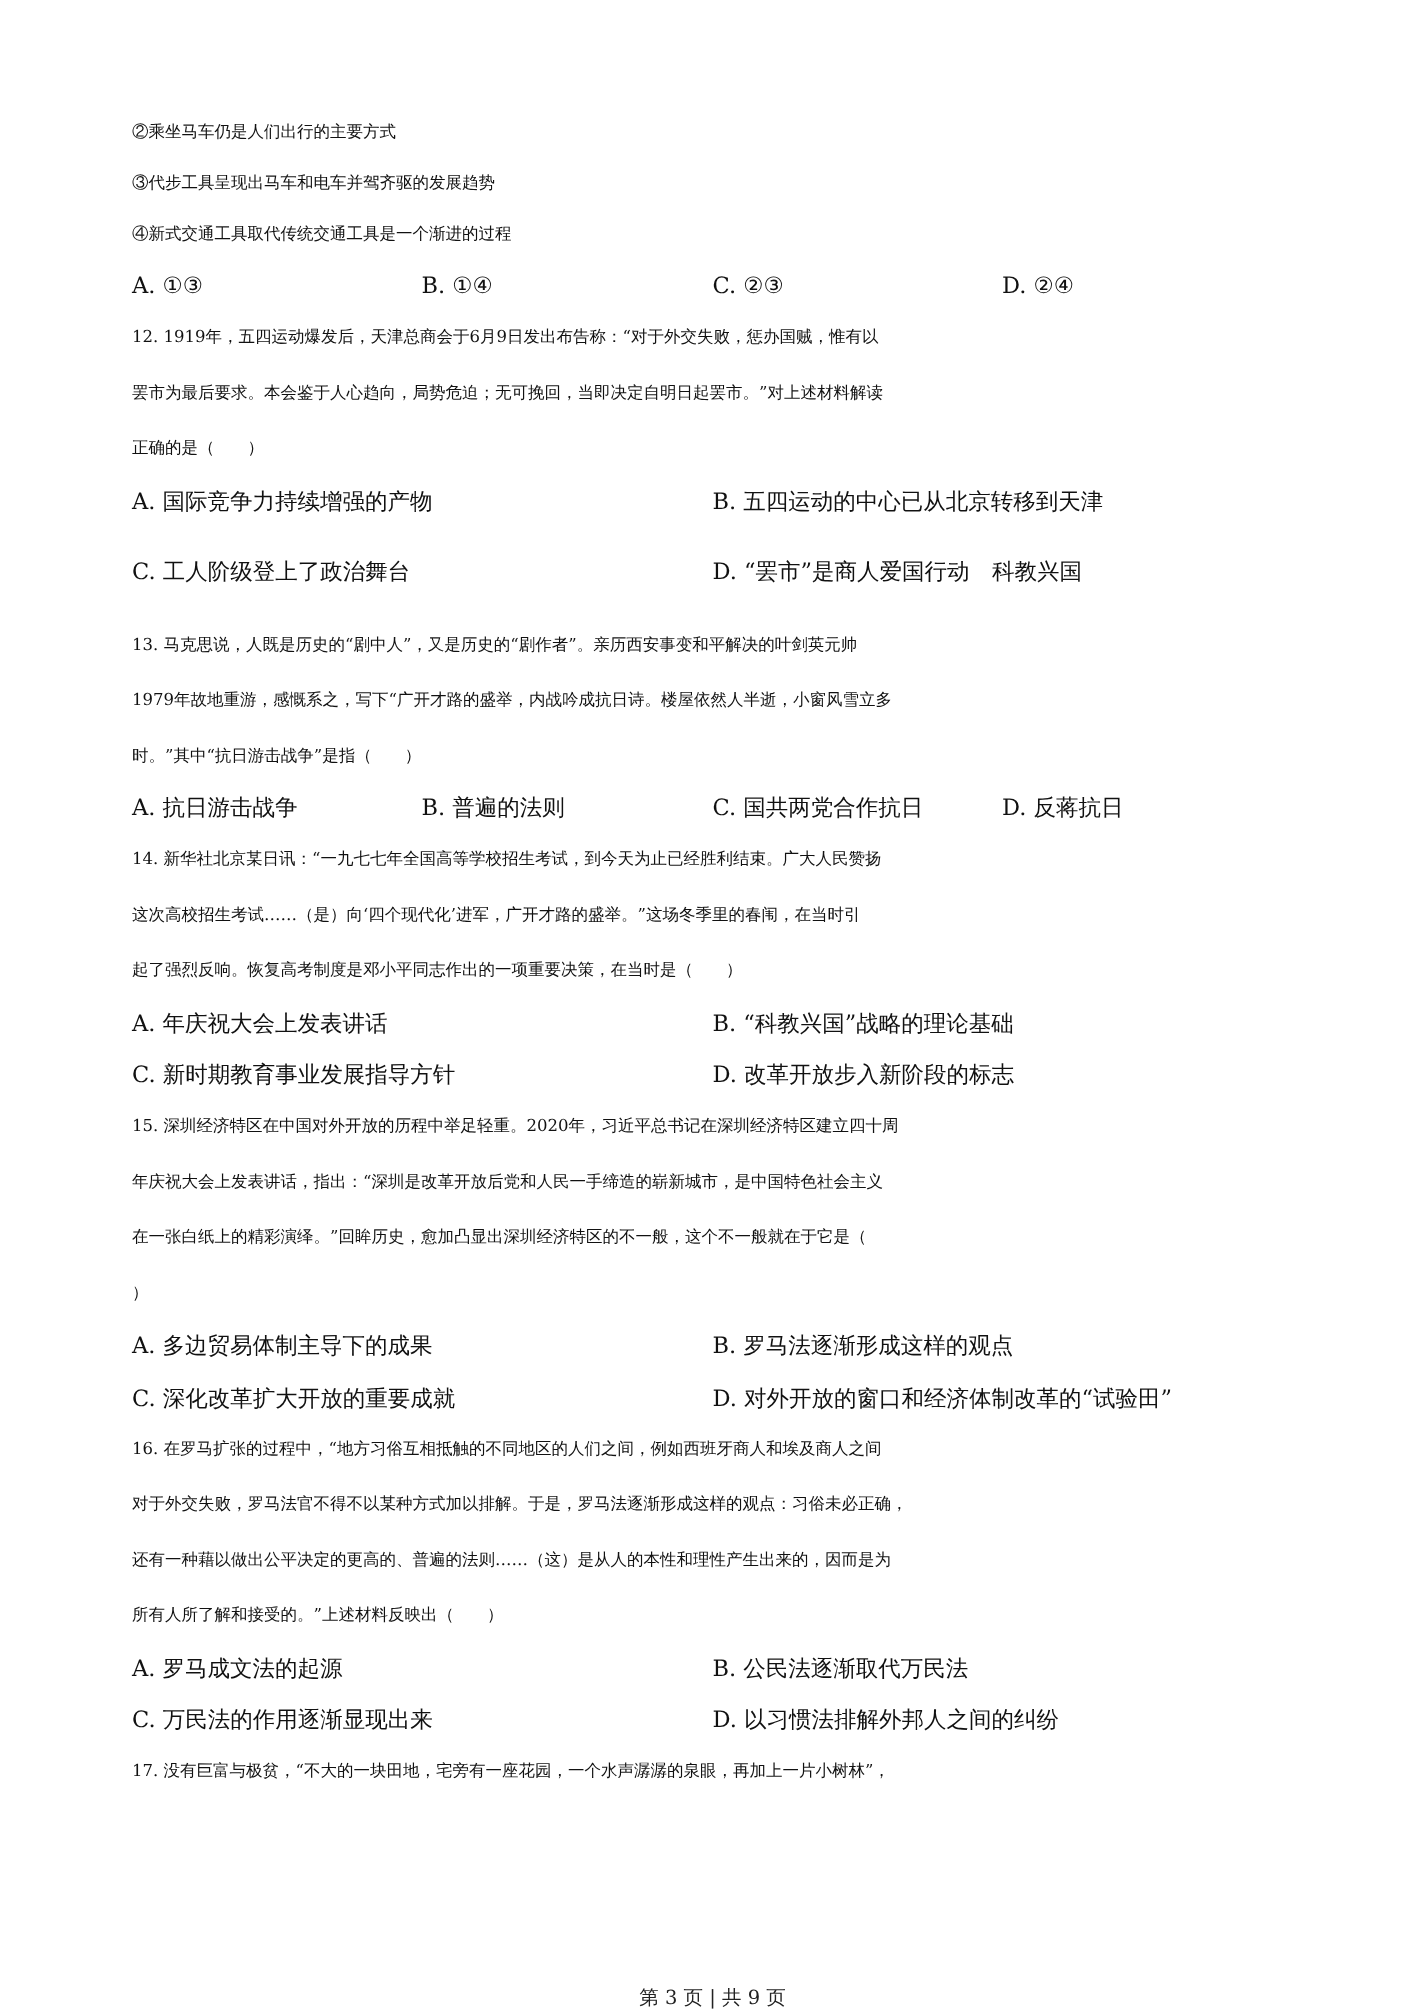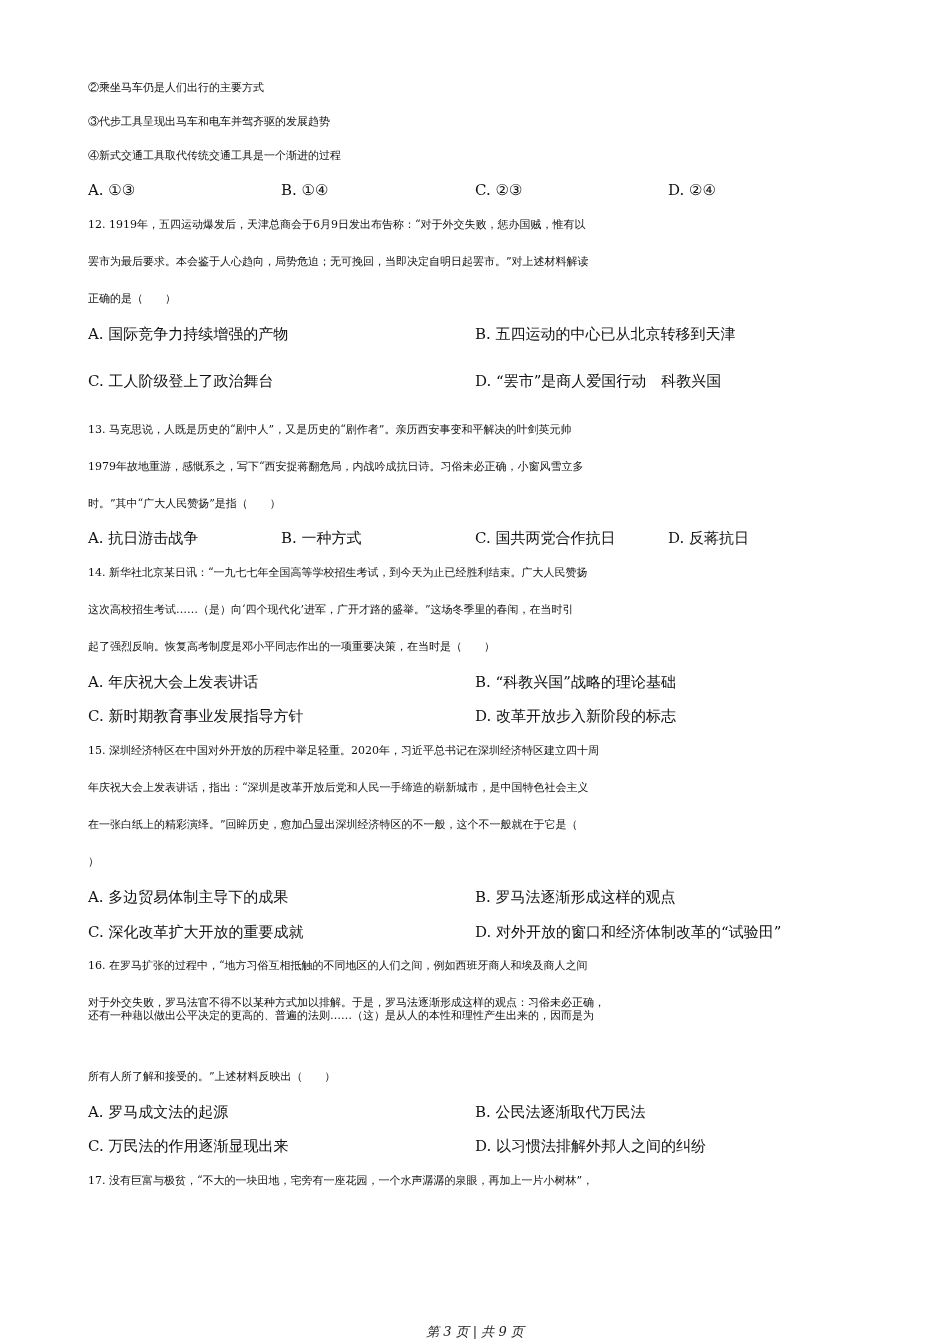--- a/index.html
+++ b/index.html
@@ -1,20 +1,20 @@
 <!DOCTYPE html>
 <html><head>
 <meta charset="utf-8">
 <style>
   html, body { margin:0; padding:0; background:#ffffff; }
   body { width:950px; height:1344px; position:relative; overflow:hidden;
          font-family:"DejaVu Serif","Liberation Serif",serif; color:#111; }
   .line { position:absolute; left:88px; font-size:11px; line-height:20px; white-space:nowrap; }
   .opt { position:absolute; font-size:15px; line-height:20px; white-space:nowrap; }
-  .footer { position:absolute; top:1323px; left:0; width:950px; text-align:center; font-size:13px; color:#222;font-style:italic; }
+  .footer { position:absolute; top:1323px; left:0; width:950px; text-align:center; font-size:13px; color:#222; }
 </style>
 </head>
 <body>
 
 <div>
 
   <div class="line" style="top:78px">②乘坐马车仍是人们出行的主要方式</div>
   <div class="line" style="top:112px">③代步工具呈现出马车和电车并驾齐驱的发展趋势</div>
   <div class="line" style="top:146px">④新式交通工具取代传统交通工具是一个渐进的过程</div>
   <div class="opt" style="top:180px;left:88px">A. ①③</div>
@@ -24,24 +24,24 @@
 
   <div class="line" style="top:215px">12. 1919年，五四运动爆发后，天津总商会于6月9日发出布告称：“对于外交失败，惩办国贼，惟有以</div>
   <div class="line" style="top:252px">罢市为最后要求。本会鉴于人心趋向，局势危迫；无可挽回，当即决定自明日起罢市。”对上述材料解读</div>
   <div class="line" style="top:289px">正确的是（　　）</div>
   <div class="opt" style="top:324px;left:88px">A. 国际竞争力持续增强的产物</div>
   <div class="opt" style="top:324px;left:475px">B. 五四运动的中心已从北京转移到天津</div>
   <div class="opt" style="top:371px;left:88px">C. 工人阶级登上了政治舞台</div>
   <div class="opt" style="top:371px;left:475px">D. “罢市”是商人爱国行动　科教兴国</div>
 
   <div class="line" style="top:420px">13. 马克思说，人既是历史的“剧中人”，又是历史的“剧作者”。亲历西安事变和平解决的叶剑英元帅</div>
-  <div class="line" style="top:457px">1979年故地重游，感慨系之，写下“西安捉蒋翻危局，内战吟成抗日诗。习俗未必正确，小窗风雪立多</div>
-  <div class="line" style="top:494px">时。”其中“广大人民赞扬”是指（　　）</div>
+  <div class="line" style="top:457px">1979年故地重游，感慨系之，写下“广开才路的盛举，内战吟成抗日诗。楼屋依然人半逝，小窗风雪立多</div>
+  <div class="line" style="top:494px">时。”其中“抗日游击战争”是指（　　）</div>
   <div class="opt" style="top:528px;left:88px">A. 抗日游击战争</div>
-  <div class="opt" style="top:528px;left:281px">B. 一种方式</div>
+  <div class="opt" style="top:528px;left:281px">B. 普遍的法则</div>
   <div class="opt" style="top:528px;left:475px">C. 国共两党合作抗日</div>
   <div class="opt" style="top:528px;left:668px">D. 反蒋抗日</div>
 
   <div class="line" style="top:563px">14. 新华社北京某日讯：“一九七七年全国高等学校招生考试，到今天为止已经胜利结束。广大人民赞扬</div>
   <div class="line" style="top:600px">这次高校招生考试……（是）向‘四个现代化’进军，广开才路的盛举。”这场冬季里的春闱，在当时引</div>
   <div class="line" style="top:637px">起了强烈反响。恢复高考制度是邓小平同志作出的一项重要决策，在当时是（　　）</div>
   <div class="opt" style="top:672px;left:88px">A. 年庆祝大会上发表讲话</div>
   <div class="opt" style="top:672px;left:475px">B. “科教兴国”战略的理论基础</div>
   <div class="opt" style="top:706px;left:88px">C. 新时期教育事业发展指导方针</div>
   <div class="opt" style="top:706px;left:475px">D. 改革开放步入新阶段的标志</div>
@@ -50,21 +50,21 @@
   <div class="line" style="top:778px">年庆祝大会上发表讲话，指出：“深圳是改革开放后党和人民一手缔造的崭新城市，是中国特色社会主义</div>
   <div class="line" style="top:815px">在一张白纸上的精彩演绎。”回眸历史，愈加凸显出深圳经济特区的不一般，这个不一般就在于它是（</div>
   <div class="line" style="top:852px">）</div>
   <div class="opt" style="top:887px;left:88px">A. 多边贸易体制主导下的成果</div>
   <div class="opt" style="top:887px;left:475px">B. 罗马法逐渐形成这样的观点</div>
   <div class="opt" style="top:922px;left:88px">C. 深化改革扩大开放的重要成就</div>
   <div class="opt" style="top:922px;left:475px">D. 对外开放的窗口和经济体制改革的“试验田”</div>
 
   <div class="line" style="top:956px">16. 在罗马扩张的过程中，“地方习俗互相抵触的不同地区的人们之间，例如西班牙商人和埃及商人之间</div>
   <div class="line" style="top:993px">对于外交失败，罗马法官不得不以某种方式加以排解。于是，罗马法逐渐形成这样的观点：习俗未必正确，</div>
-  <div class="line" style="top:1006px">还有一种藉以做出公平决定的更高的、普遍的法则……（这）是从人的本性和理性产生出来的，因而是为</div>
+  <div class="line" style="top:1030px">还有一种藉以做出公平决定的更高的、普遍的法则……（这）是从人的本性和理性产生出来的，因而是为</div>
   <div class="line" style="top:1067px">所有人所了解和接受的。”上述材料反映出（　　）</div>
   <div class="opt" style="top:1102px;left:88px">A. 罗马成文法的起源</div>
   <div class="opt" style="top:1102px;left:475px">B. 公民法逐渐取代万民法</div>
   <div class="opt" style="top:1136px;left:88px">C. 万民法的作用逐渐显现出来</div>
   <div class="opt" style="top:1136px;left:475px">D. 以习惯法排解外邦人之间的纠纷</div>
 
   <div class="line" style="top:1171px">17. 没有巨富与极贫，“不大的一块田地，宅旁有一座花园，一个水声潺潺的泉眼，再加上一片小树林”，</div>
 
   <div class="footer">第 3 页 | 共 9 页</div>
 </div>

